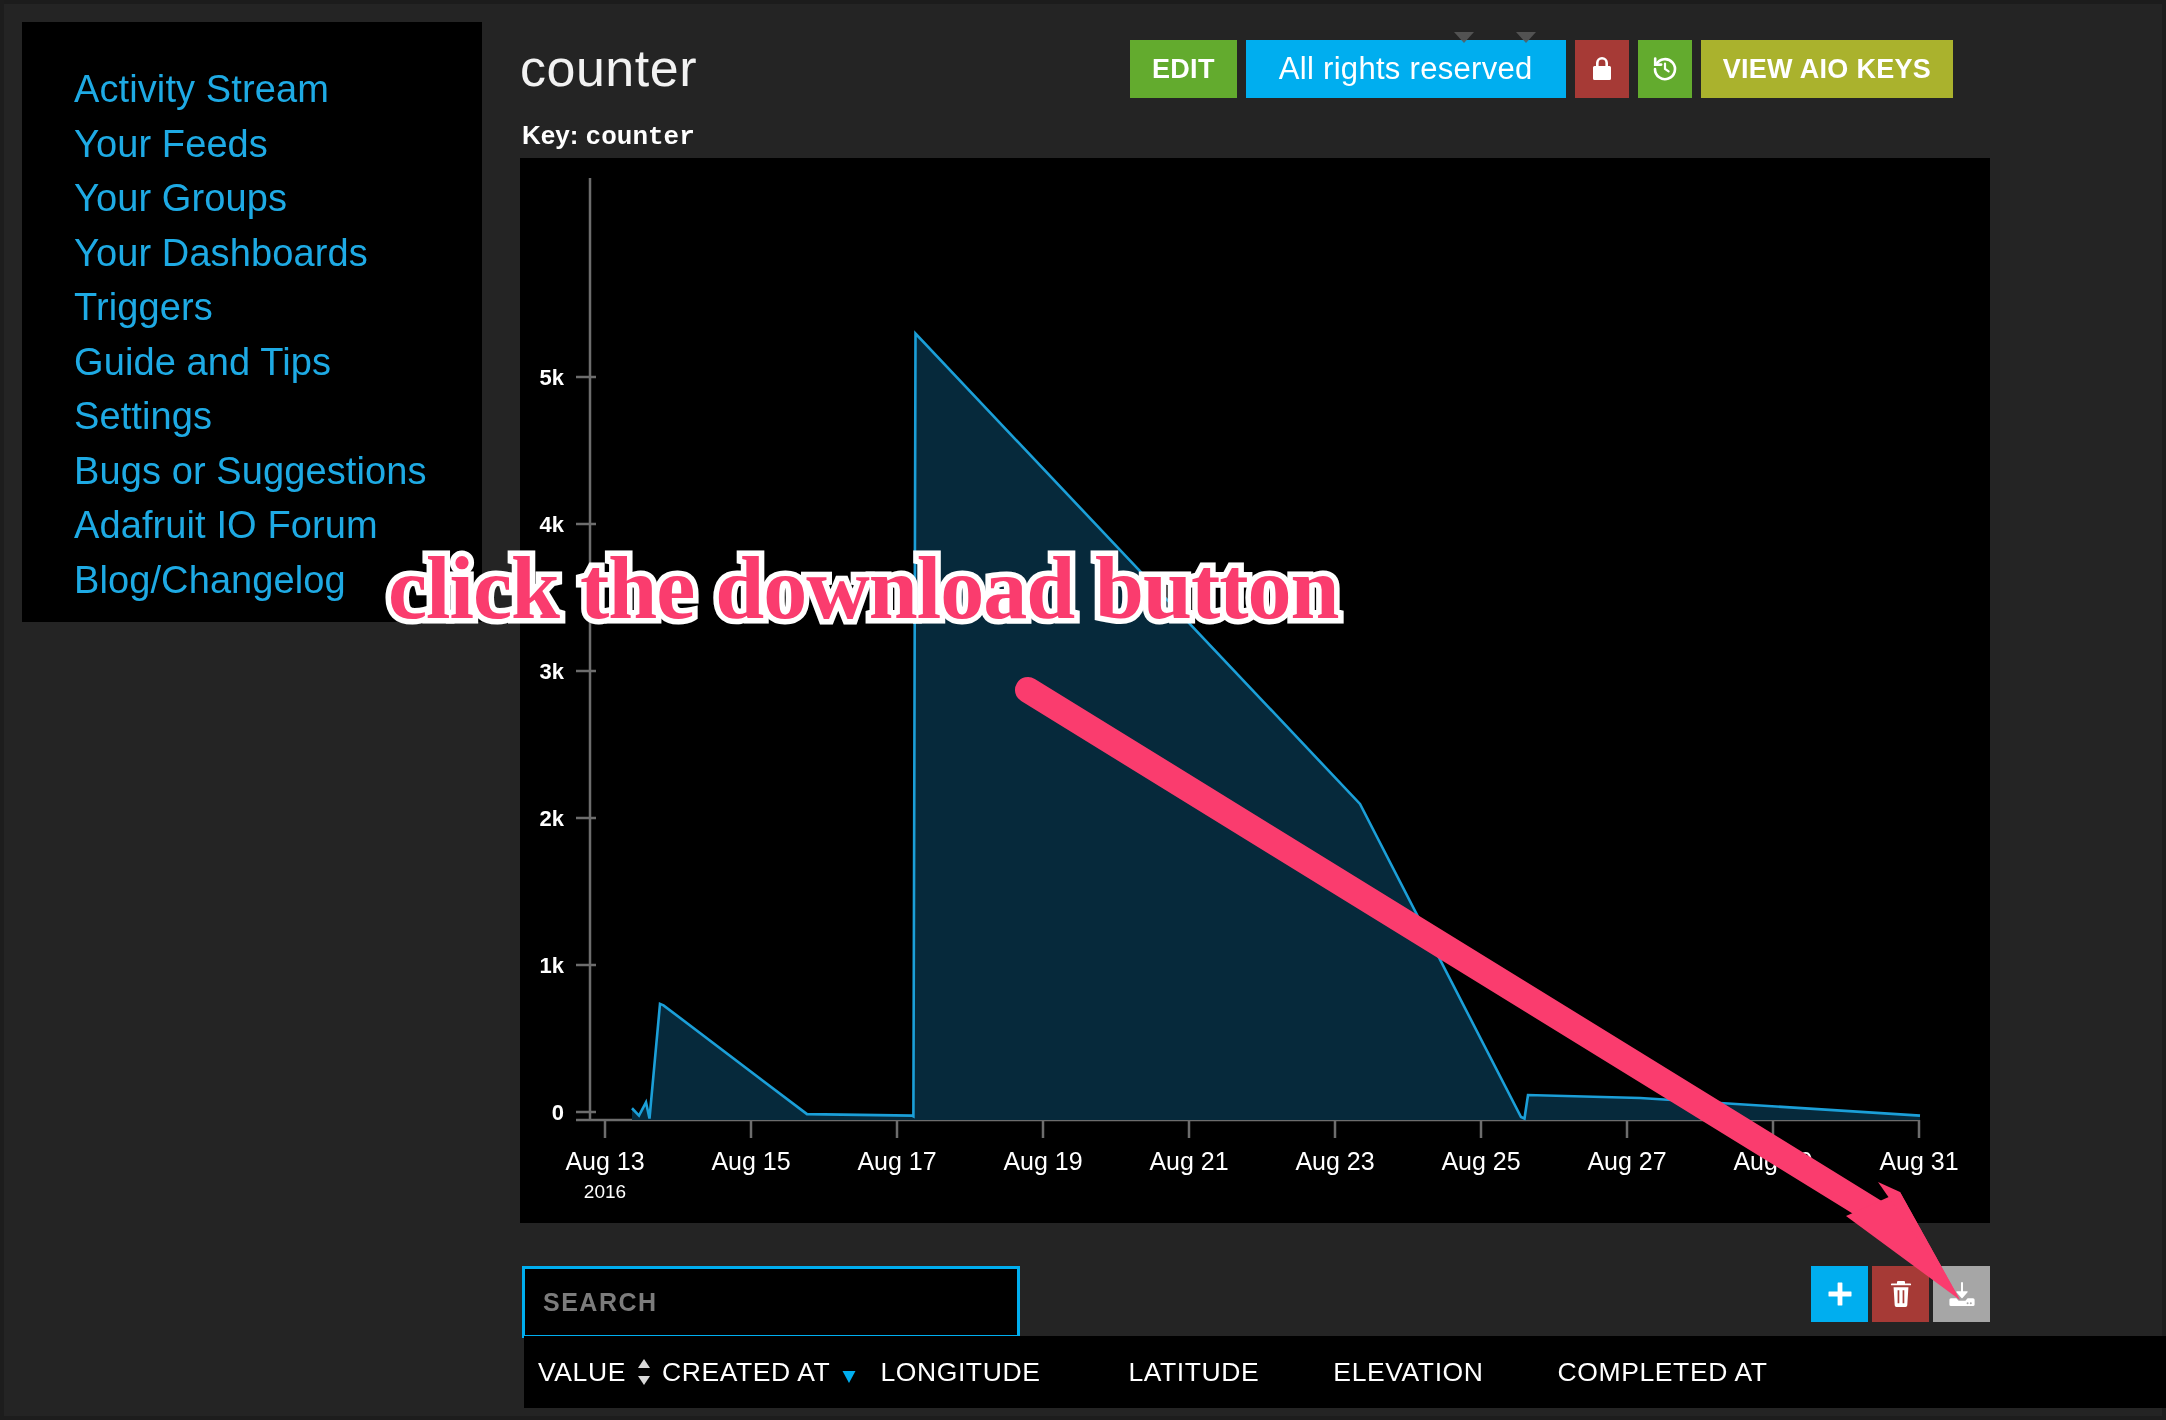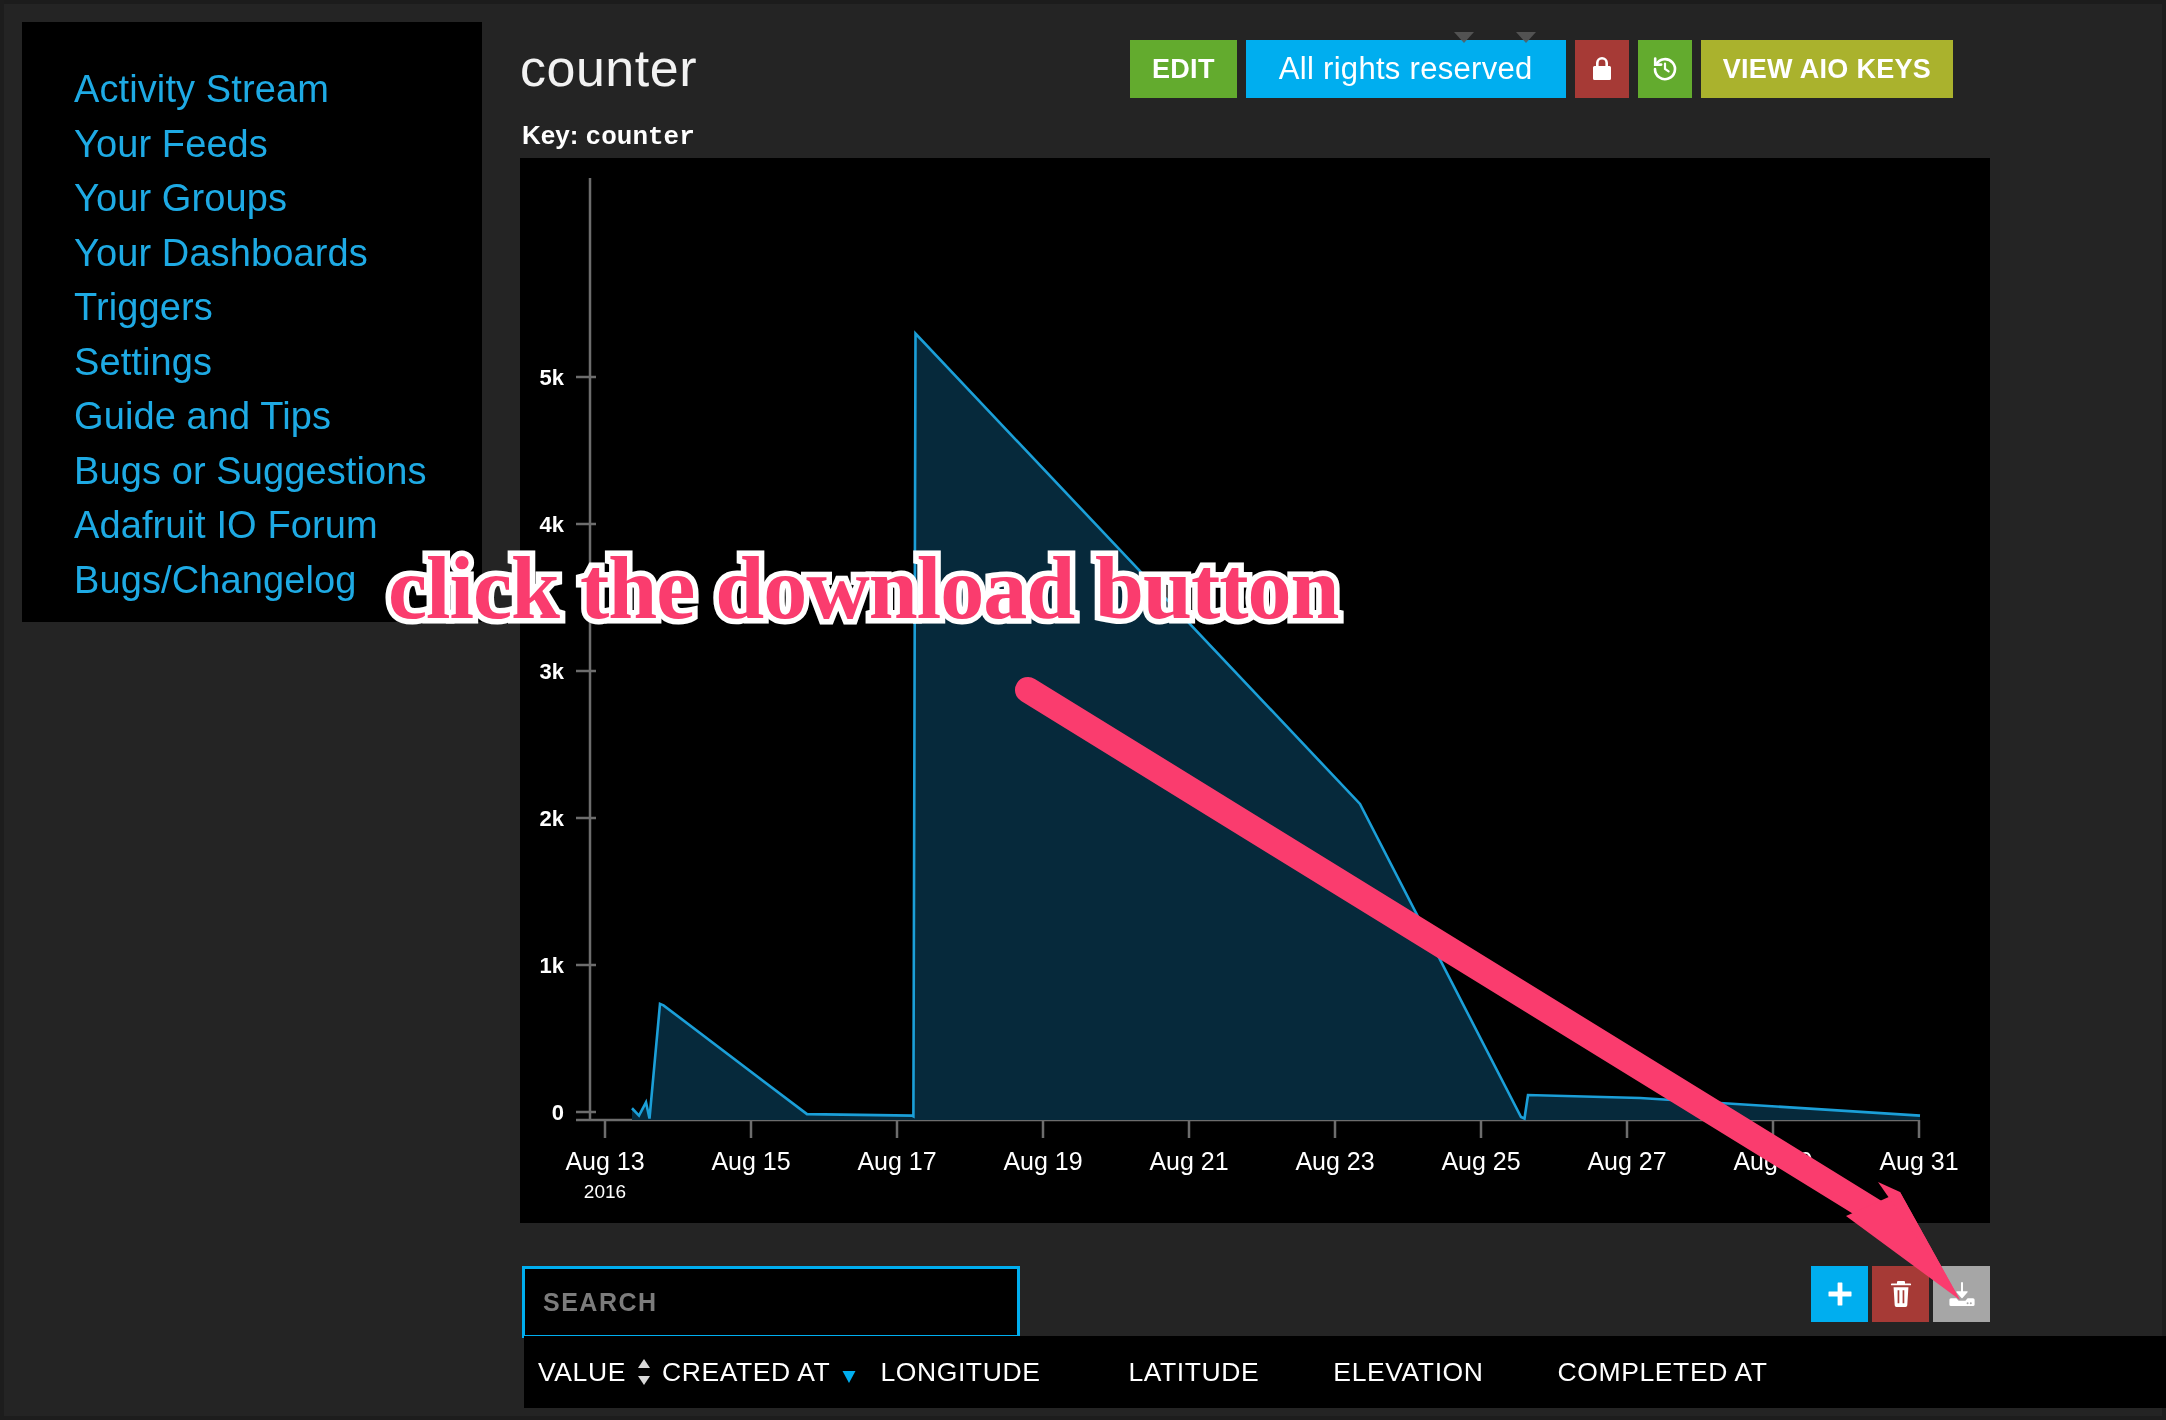--- a/index.html
+++ b/index.html
@@ -260,25 +260,25 @@
 <div class="edge-r"></div>
 <div class="edge-b"></div>
 
 <nav class="sidebar">
   <ul class="sidebar-list">
     <li class="sidebar-item"><span>Activity Stream</span></li>
     <li class="sidebar-item"><span>Your Feeds</span></li>
     <li class="sidebar-item"><span>Your Groups</span></li>
     <li class="sidebar-item"><span>Your Dashboards</span></li>
     <li class="sidebar-item"><span>Triggers</span></li>
+    <li class="sidebar-item"><span>Guide and Tips</span></li>
     <li class="sidebar-item"><span>Settings</span></li>
-    <li class="sidebar-item"><span>Guide and Tips</span></li>
     <li class="sidebar-item"><span>Bugs or Suggestions</span></li>
     <li class="sidebar-item"><span>Adafruit IO Forum</span></li>
-    <li class="sidebar-item"><span>Bugs/Changelog</span></li>
+    <li class="sidebar-item"><span>Blog/Changelog</span></li>
   </ul>
 </nav>
 
 <div class="main">
 
   <div class="page-title">counter</div>
 
   <div class="key-line">
     <span>Key:</span>
     <span class="key-value">counter</span>

